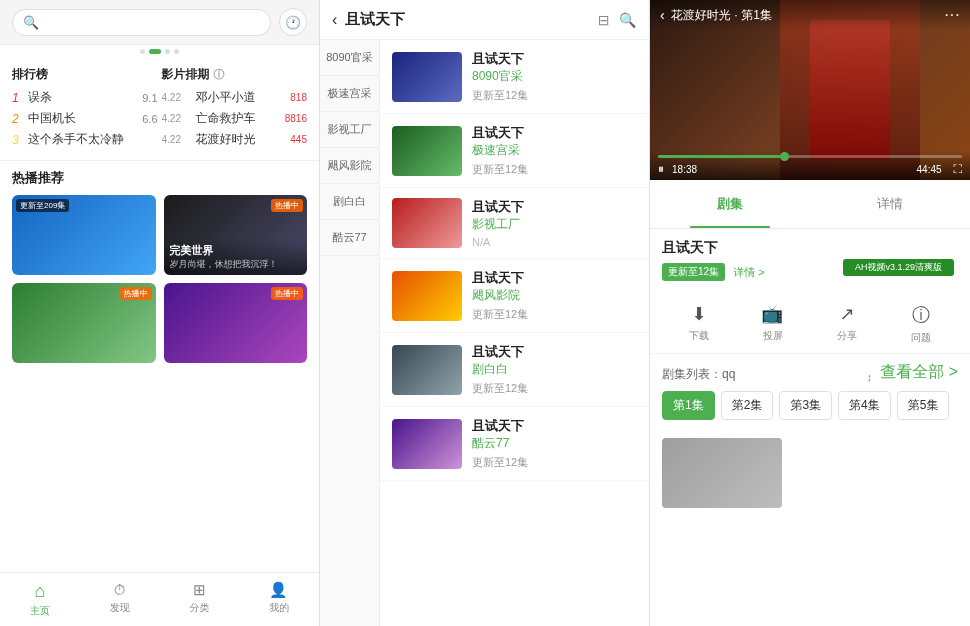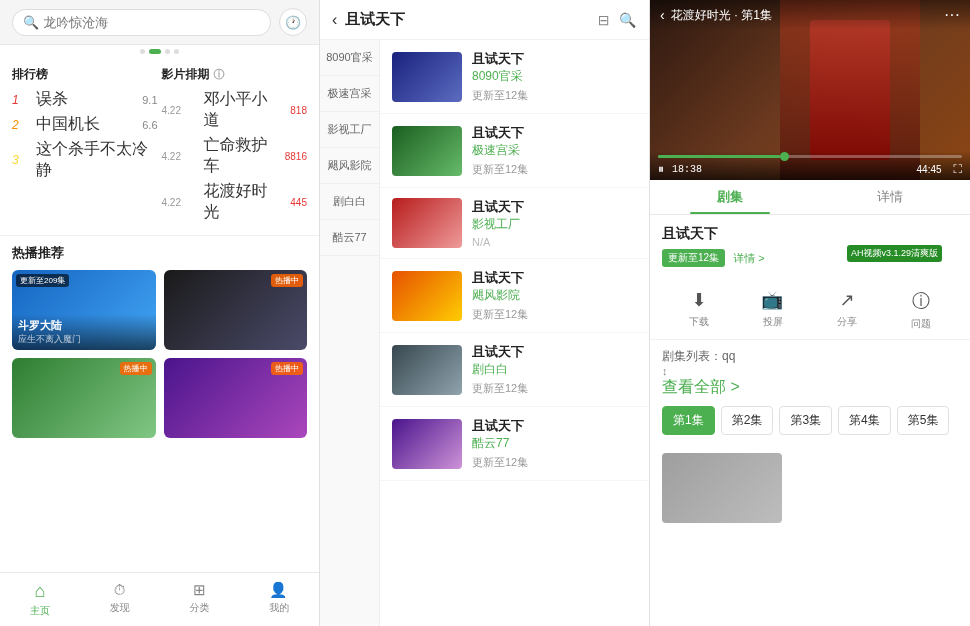--- a/index.html
+++ b/index.html
@@ -145,24 +145,23 @@
       color: #888;
       font-style: italic;
       min-width: 12px;
     }
 
     .rank-num.top1 { color: #e53935; }
     .rank-num.top2 { color: #fb8c00; }
     .rank-num.top3 { color: #fdd835; }
 
     .rank-name {
-      font-size: 16px;
+      font-size: 12px;
       color: #333;
       flex: 1;
-      margin-left: 8px;
     }
 
     .rank-score {
       font-size: 11px;
       color: #888;
     }
 
     .rank-date {
       font-size: 10px;
       color: #999;
@@ -522,21 +521,20 @@
     .ctrl-btn {
       color: #fff;
       font-size: 12px;
       cursor: pointer;
     }
 
     .ctrl-time {
       color: #fff;
       font-size: 10px;
       flex: 1;
-      font-family: Liberation Mono, monospace;
     }
 
     .ctrl-fullscreen {
       color: #fff;
       font-size: 12px;
       cursor: pointer;
     }
 
     .video-info-panel {
       background: #fff;
@@ -547,21 +545,21 @@
     }
 
     .tabs-row {
       display: flex;
       border-bottom: 1px solid #e8e8e8;
     }
 
     .tab-item {
       flex: 1;
       text-align: center;
-      padding: 8px 0;
+      padding: 15px 0;
       font-size: 13px;
       color: #888;
       cursor: pointer;
       position: relative;
     }
 
     .tab-item.active {
       color: #4caf50;
       font-weight: bold;
     }
@@ -633,23 +631,22 @@
       font-size: 10px;
       color: #888;
     }
 
     .episode-section {
       padding: 8px 12px;
     }
 
     .episode-header {
       display: flex;
-      align-items: flex-start;
+      align-items: flex-end;
       margin-bottom: 8px;
-      flex-direction: column;
     }
 
     .episode-title {
       font-size: 12px;
       color: #666;
       flex: 1;
     }
 
     .episode-sort {
       font-size: 11px;
@@ -704,21 +701,20 @@
     }
   </style>
 </head>
 <body>
 
 <div class="left-panel">
 
   <div class="search-bar">
     <div class="search-input-wrap">
       <span style="color:#bbb;margin-right:4px;font-size:13px;">🔍</span>
-      <input type="text" value="" placeholder="龙吟惊沧海" style="">
     </div>
     <div class="clock-icon-wrap">
       <span style="font-size:13px;color:#888;">🕐</span>
     </div>
   </div>
 
 
   <div class="dots-row">
     <div class="dot"></div>
     <div class="dot active"></div>
@@ -768,28 +764,28 @@
       </div>
     </div>
   </div>
 
   <div class="hot-section">
     <div class="hot-title">热播推荐</div>
     <div class="hot-grid">
       <div class="hot-card">
         <div class="hot-card-bg bg1"></div>
         <div class="hot-badge-ep">更新至209集</div>
-        <div class="hot-card-info">
-          <div class="hot-card-title">斗罗大陆</div>
-          <div class="hot-card-sub">应生不离入魔门</div>
-        </div>
       </div>
       <div class="hot-card">
         <div class="hot-card-bg bg2"></div>
         <div class="hot-badge">热播中</div>
+        <div class="hot-card-info">
+          <div class="hot-card-title">完美世界</div>
+          <div class="hot-card-sub">岁月尚堪，休想把我沉浮！</div>
+        </div>
       </div>
       <div class="hot-card">
         <div class="hot-card-bg bg3"></div>
         <div class="hot-badge">热播中</div>
       </div>
       <div class="hot-card">
         <div class="hot-card-bg bg4"></div>
         <div class="hot-badge">热播中</div>
       </div>
     </div>
@@ -956,21 +952,21 @@
       <div class="tab-item">详情</div>
     </div>
 
     <div class="video-meta">
       <div class="video-meta-title">且试天下</div>
       <div class="meta-row">
         <span class="meta-badge">更新至12集</span>
         <span class="meta-detail">详情 &gt;</span>
       </div>
       <div style="position:relative;">
-        <span style="position:absolute;top:-30px;right:16px;background:rgba(0,120,0,0.85);color:#fff;font-size:9px;padding:2px 4px;border-radius:3px;">AH视频v3.1.29清爽版</span>
+        <span style="position:absolute;top:-30px;right:4px;background:rgba(0,120,0,0.85);color:#fff;font-size:9px;padding:2px 12px;border-radius:3px;">AH视频v3.1.29清爽版</span>
       </div>
     </div>
 
     <div class="action-row">
       <div class="action-item">
         <span class="action-icon">⬇</span>
         <span class="action-label">下载</span>
       </div>
       <div class="action-item">
         <span class="action-icon">📺</span>

